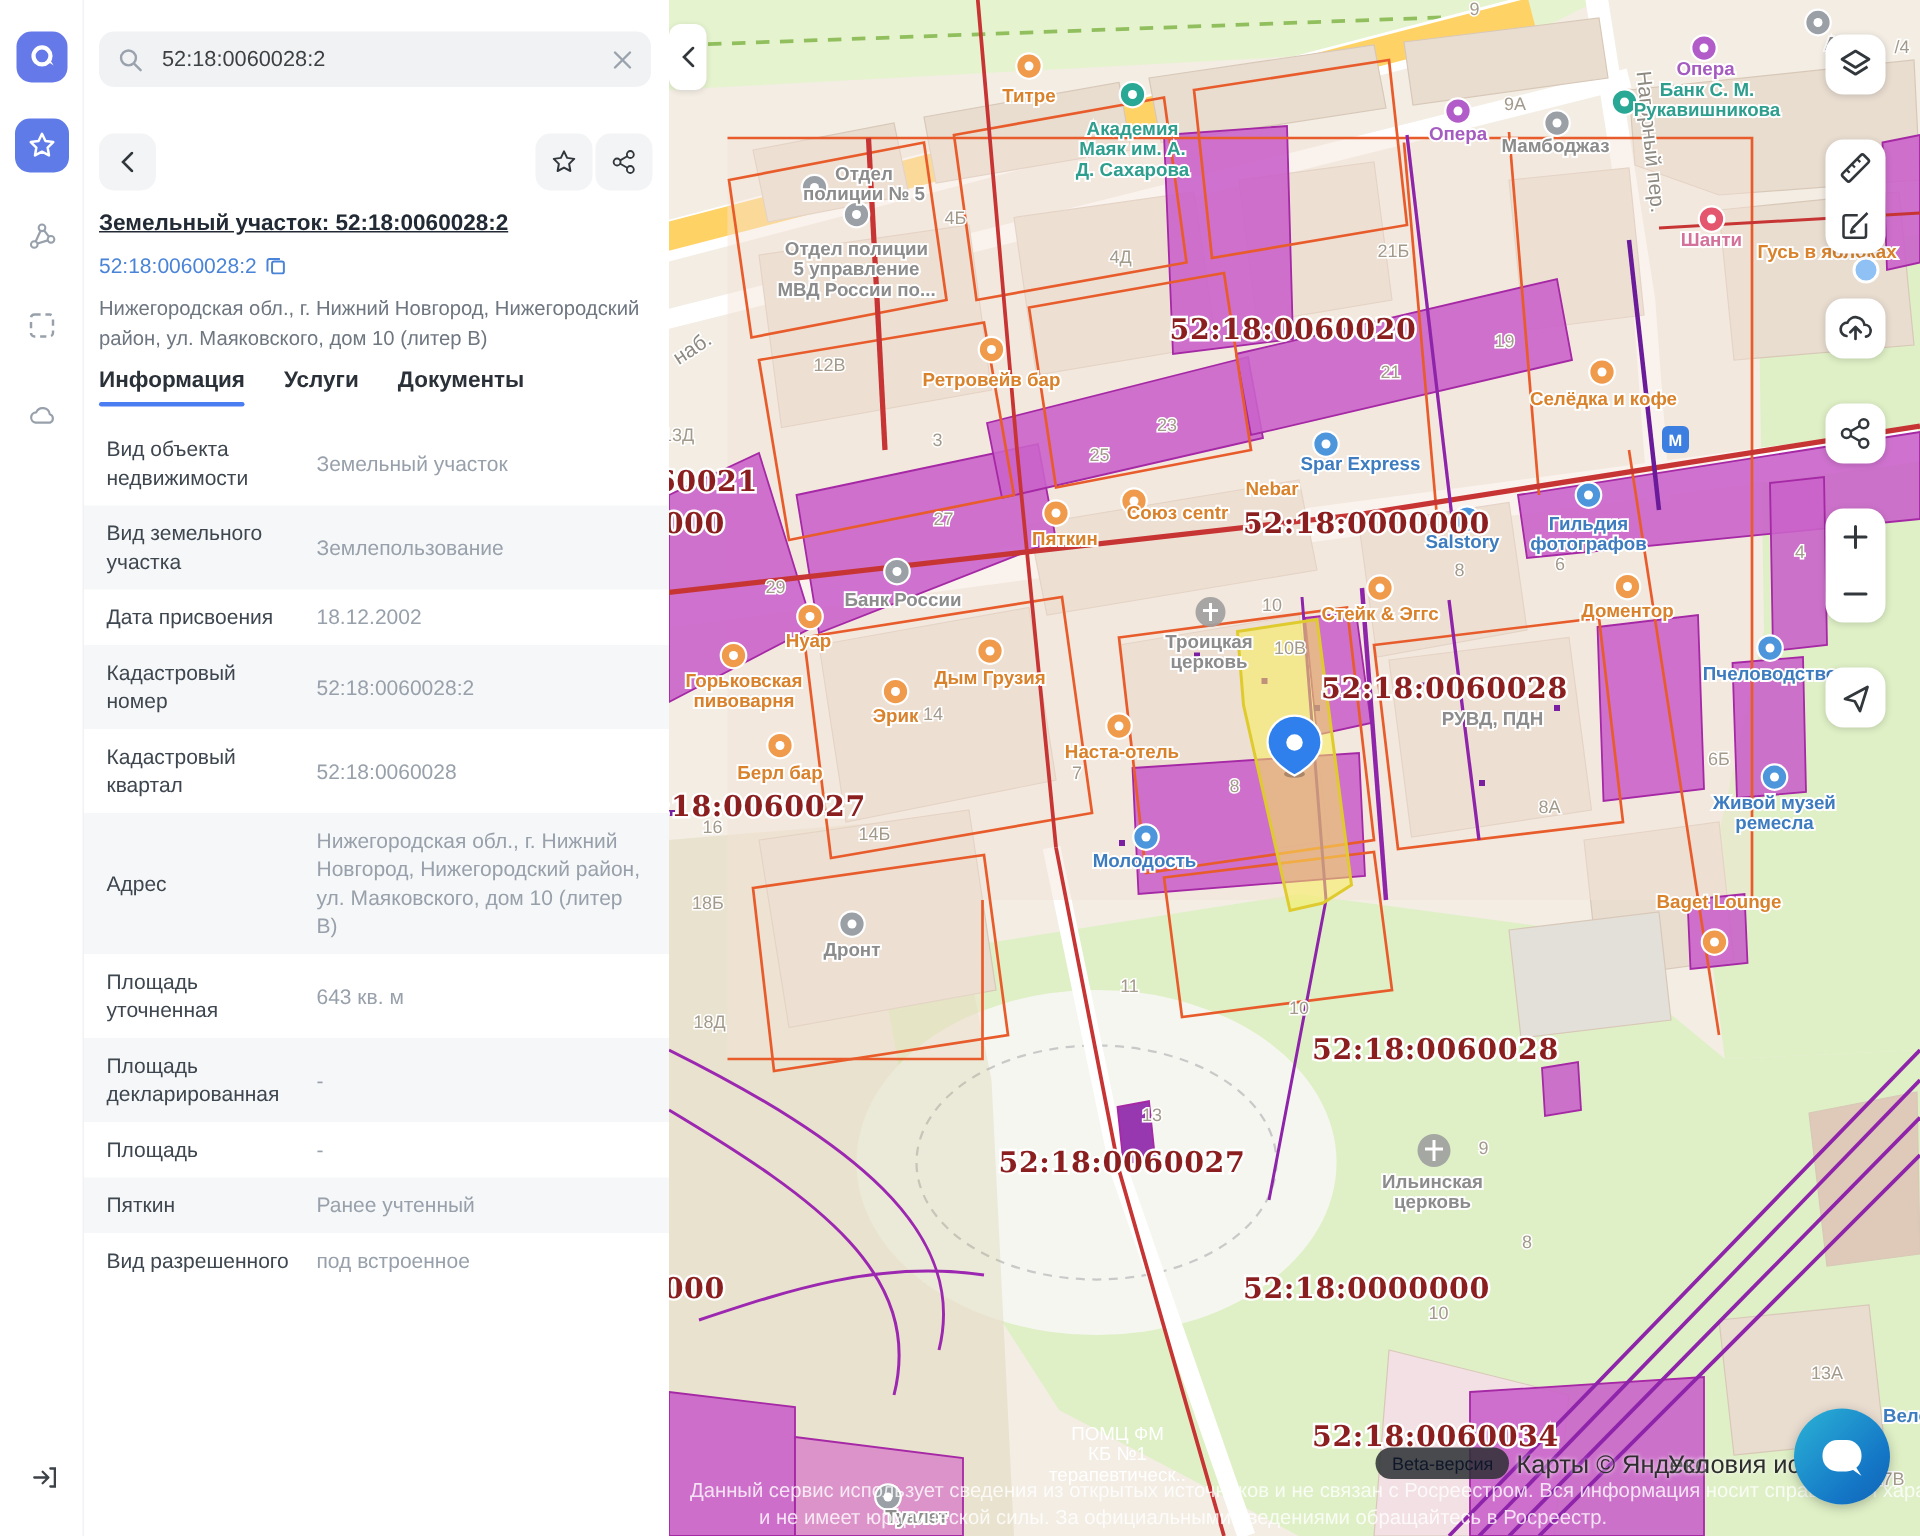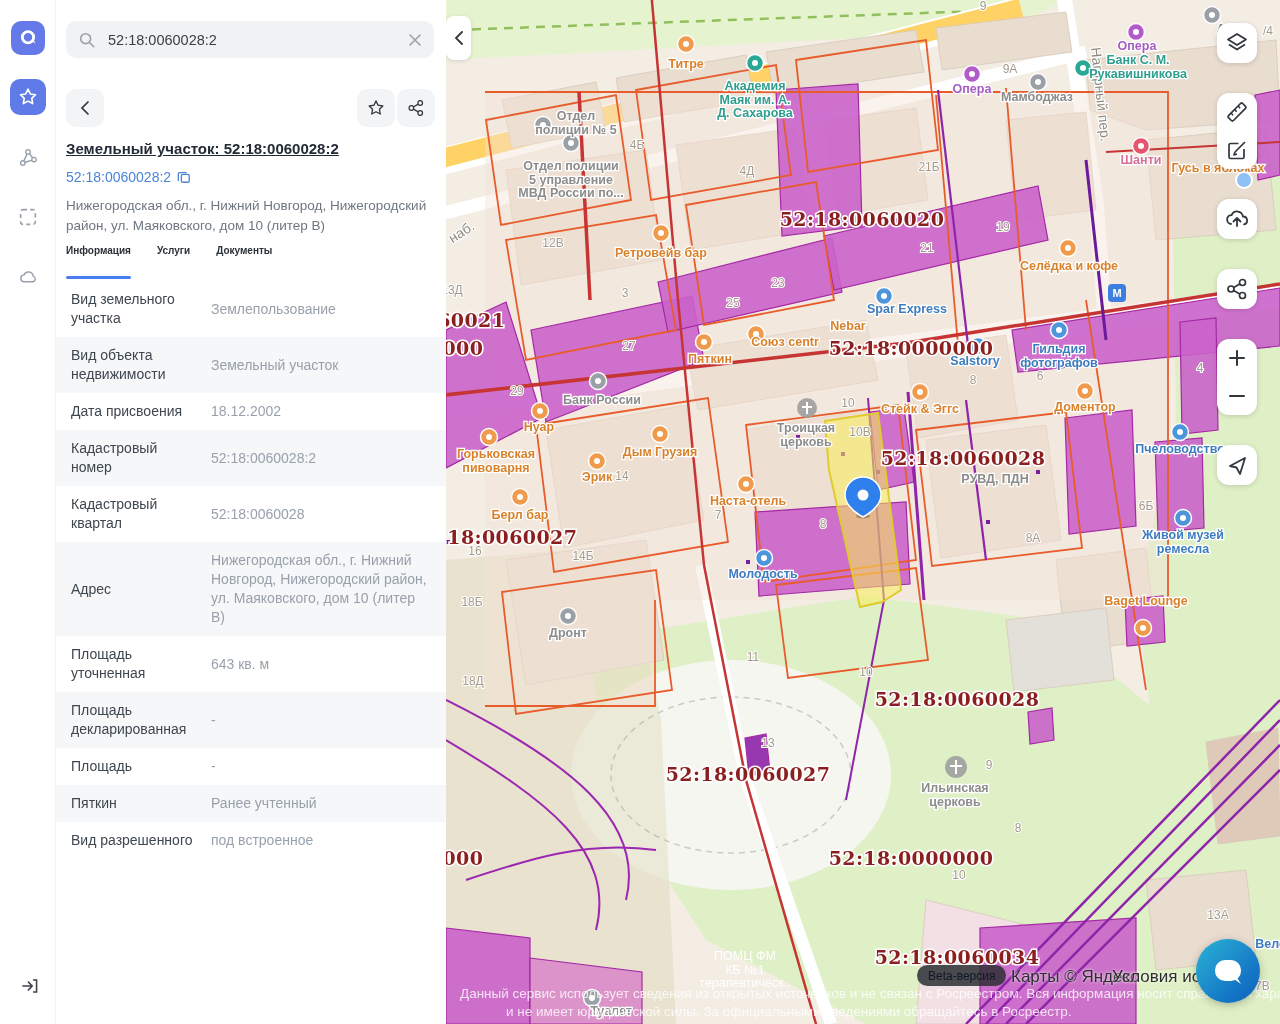--- a/index.html
+++ b/index.html
@@ -22,21 +22,21 @@
   .search input{flex:1;border:none;background:transparent;outline:none;font-size:14.5px;color:#3C4043;
     font-family:"Liberation Sans",sans-serif;}
   .hdr{position:absolute;left:11px;top:89px;width:368px;height:38px;}
   .sqbtn{position:absolute;width:38px;height:38px;border-radius:10px;background:#F3F4F6;
     display:flex;align-items:center;justify-content:center;}
   .title{position:absolute;left:11px;top:140px;width:370px;font-size:15px;font-weight:700;color:#222B35;text-decoration:underline;}
   .cadlink{position:absolute;left:11px;top:169px;display:flex;align-items:center;gap:6px;
     font-size:14px;color:#4A84D8;}
   .addr{position:absolute;left:11px;top:196px;width:372px;font-size:13.5px;line-height:20px;color:#6E7680;}
   .tabs{position:absolute;left:11px;top:245px;display:flex;gap:26px;}
-  .tab{font-size:10px;font-weight:700;color:#2B3138;padding-bottom:23px;position:relative;}
+  .tab{font-size:15px;font-weight:700;color:#2B3138;padding-bottom:9px;position:relative;}
   .tab.active::after{content:"";position:absolute;left:0;right:0;bottom:0;height:3px;background:#4A7DF2;border-radius:2px;}
   .itable{position:absolute;left:0;top:281px;width:391px;}
   .irow{display:flex;align-items:center;gap:12px;padding:9px 16px;box-sizing:border-box;
     font-size:14px;line-height:19px;}
   .irow:nth-child(even){background:#F6F7F8;}
   .irow .l{width:128px;color:#3E464F;flex-shrink:0;}
   .irow .v{flex:1;color:#98A1AB;}
   .sliver{width:391px;height:12px;background:#F6F7F8;}
 
   
@@ -551,28 +551,28 @@
     <div class="addr">Нижегородская обл., г. Нижний Новгород, Нижегородский район, ул. Маяковского, дом 10 (литер В)</div>
 
     <div class="tabs">
       <div class="tab active">Информация</div>
       <div class="tab">Услуги</div>
       <div class="tab">Документы</div>
     </div>
 
     <div class="itable" id="info-rows">
         <div class="irow">
+          <div class="l">Вид объекта недвижимости</div>
+          <div class="v">Земельный участок</div>
+        </div>
+        <div class="irow">
           <div class="l">Вид земельного участка</div>
           <div class="v">Землепользование</div>
         </div>
         <div class="irow">
-          <div class="l">Вид объекта недвижимости</div>
-          <div class="v">Земельный участок</div>
-        </div>
-        <div class="irow">
           <div class="l">Дата присвоения</div>
           <div class="v">18.12.2002</div>
         </div>
         <div class="irow">
           <div class="l">Кадастровый номер</div>
           <div class="v">52:18:0060028:2</div>
         </div>
         <div class="irow">
           <div class="l">Кадастровый квартал</div>
           <div class="v">52:18:0060028</div>

